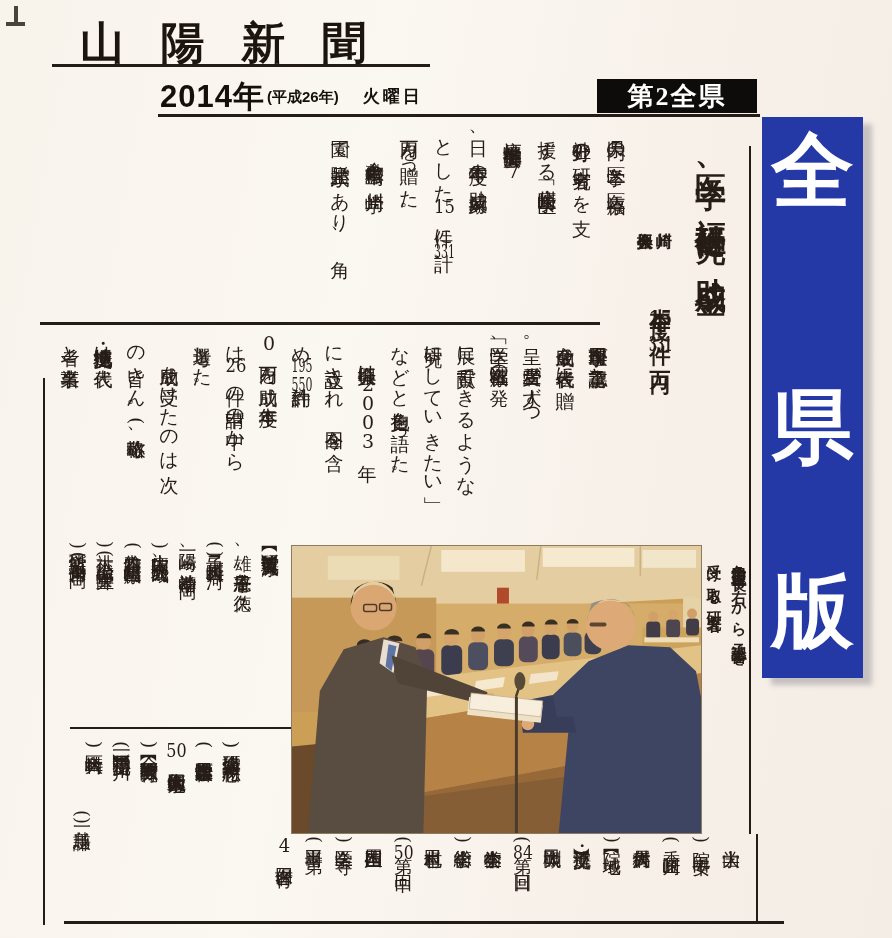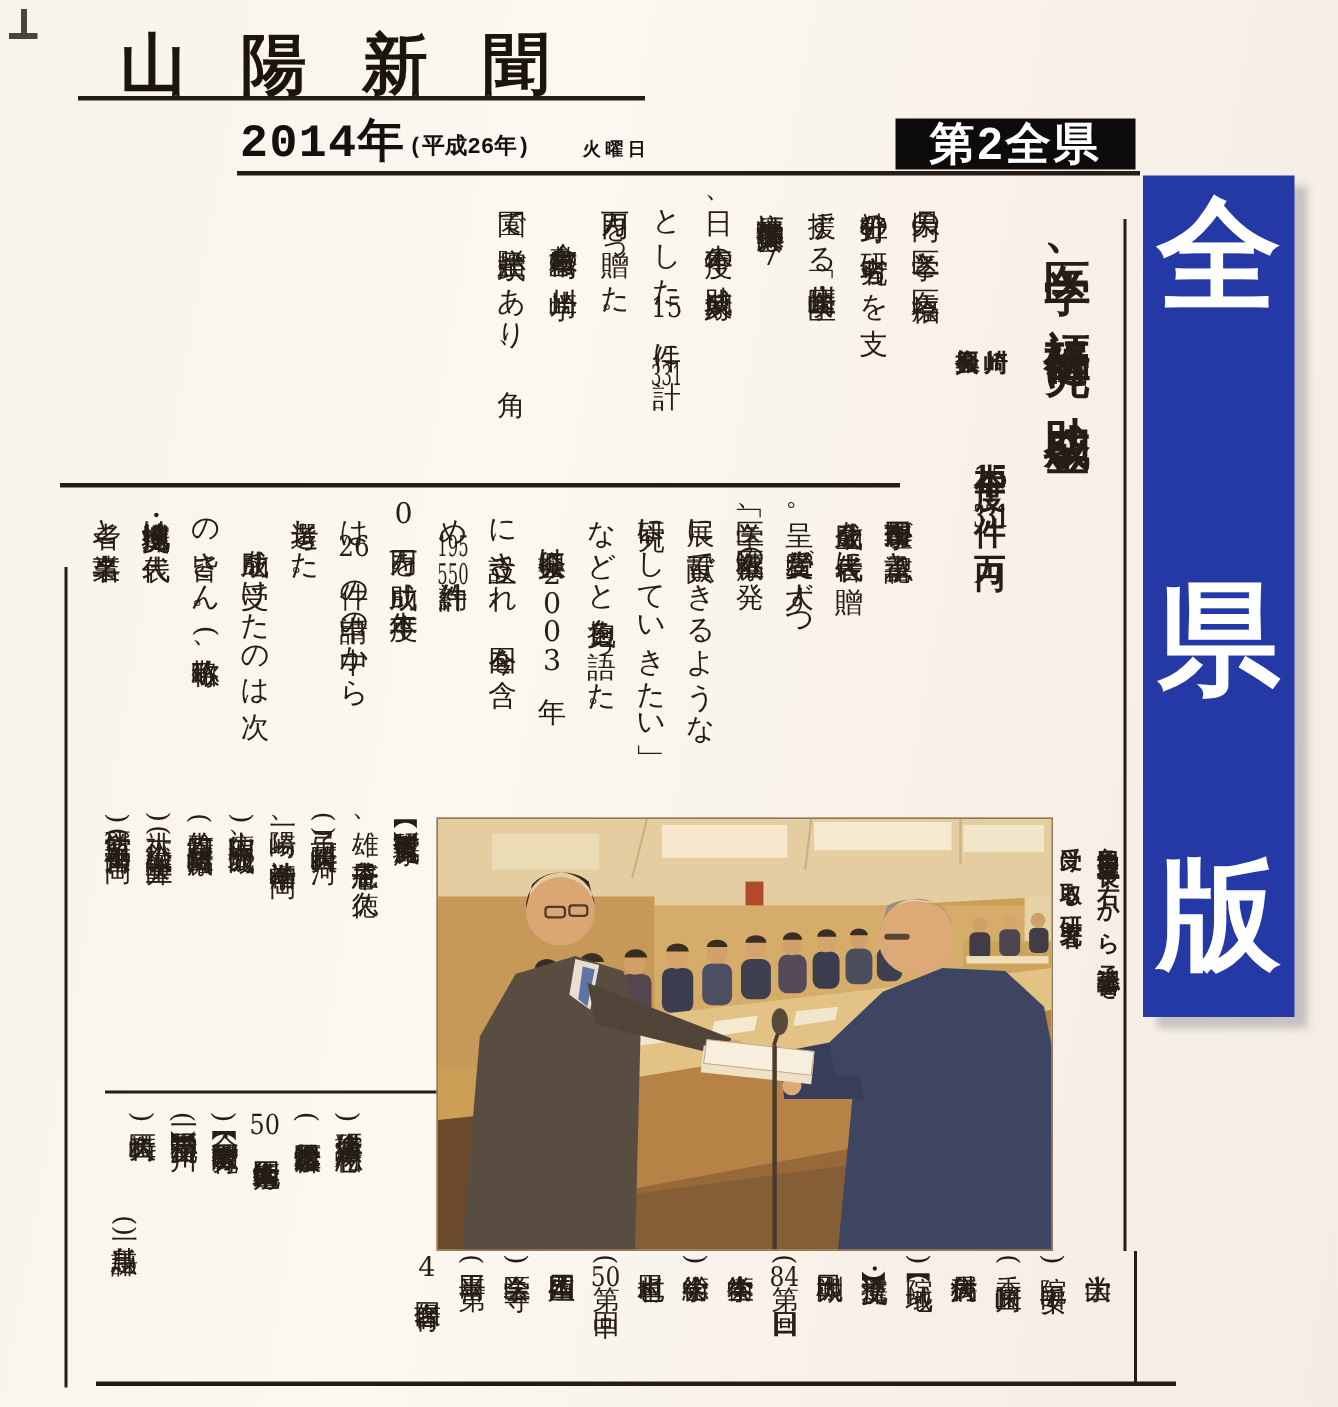--- a/index.html
+++ b/index.html
@@ -26,27 +26,27 @@
   }
   .tcy{text-combine-upright:all;}
   
   #masthead{left:80px;top:14px;width:286px;height:52px;display:flex;justify-content:space-between;
     font-size:44px;font-weight:600;color:#1c140f;}
   #masthead-rule{left:52px;top:64px;width:378px;height:3px;}
   #corner-mark-v{left:14px;top:6px;width:4px;height:17px;background:#4a443c;}
   #corner-mark-h{left:6px;top:22px;width:19px;height:4px;background:#4a443c;}
   
   #dateline{left:160px;top:76px;height:36px;display:flex;align-items:flex-end;
-    font-family:Liberation Mono, monospace;color:#15100c;}
+    font-family:Liberation Sans, sans-serif;color:#15100c;}
   #dateline .big{font-size:31px;font-weight:bold;letter-spacing:1px;line-height:1;}
-  #dateline .era{font-size:15px;font-weight:bold;margin:0 13px 5px 2px;}
-  #dateline .wd{font-size:12px;font-weight:bold;margin:16px 0 4px 22px;letter-spacing:3px;}
+  #dateline .era{font-size:15px;font-weight:bold;margin:0 2px 5px 2px;}
+  #dateline .wd{font-size:17px;font-weight:bold;margin:16px 0 4px 22px;letter-spacing:3px;}
   #edition-badge{left:597px;top:79px;width:160px;height:34px;background:var(--badge-bg);
     color:var(--badge-text);display:flex;align-items:center;justify-content:center;
-    font-family:Liberation Sans, sans-serif;font-weight:bold;font-size:30px;letter-spacing:2px;}
+    font-family:Liberation Serif, serif;font-weight:bold;font-size:26px;letter-spacing:2px;}
   #dateline-rule{left:158px;top:114px;width:602px;height:3px;}
   
   #side-banner{left:762px;top:117px;width:101px;height:561px;background:var(--banner-blue);
     box-shadow:9px 7px 5px rgba(110,110,120,.35);}
   #side-banner .bchar{position:absolute;left:0;width:101px;text-align:center;color:#fff;
     font-size:82px;line-height:1;font-weight:600;}
   #banner-char-0{top:12px;} #banner-char-1{top:268px;} #banner-char-2{top:452px;}
   #main-v-rule{left:749px;top:146px;width:2px;height:688px;}
   
   #headline-main{left:686px;top:150px;width:46px;height:392px;font-size:31px;font-weight:bold;

